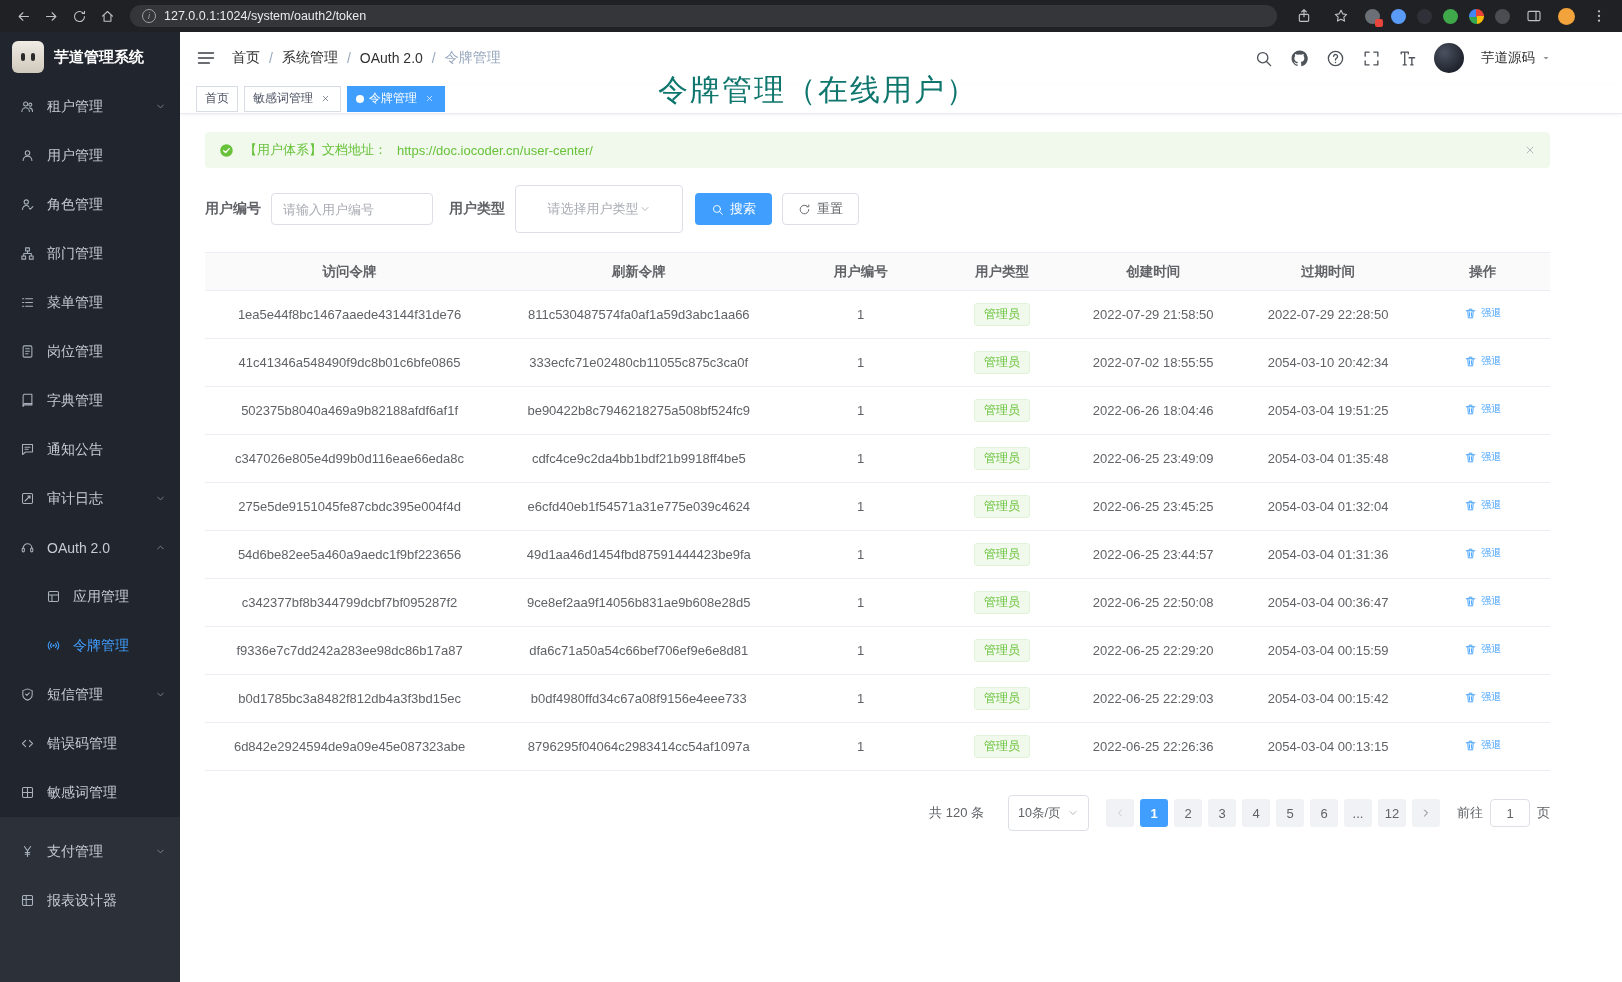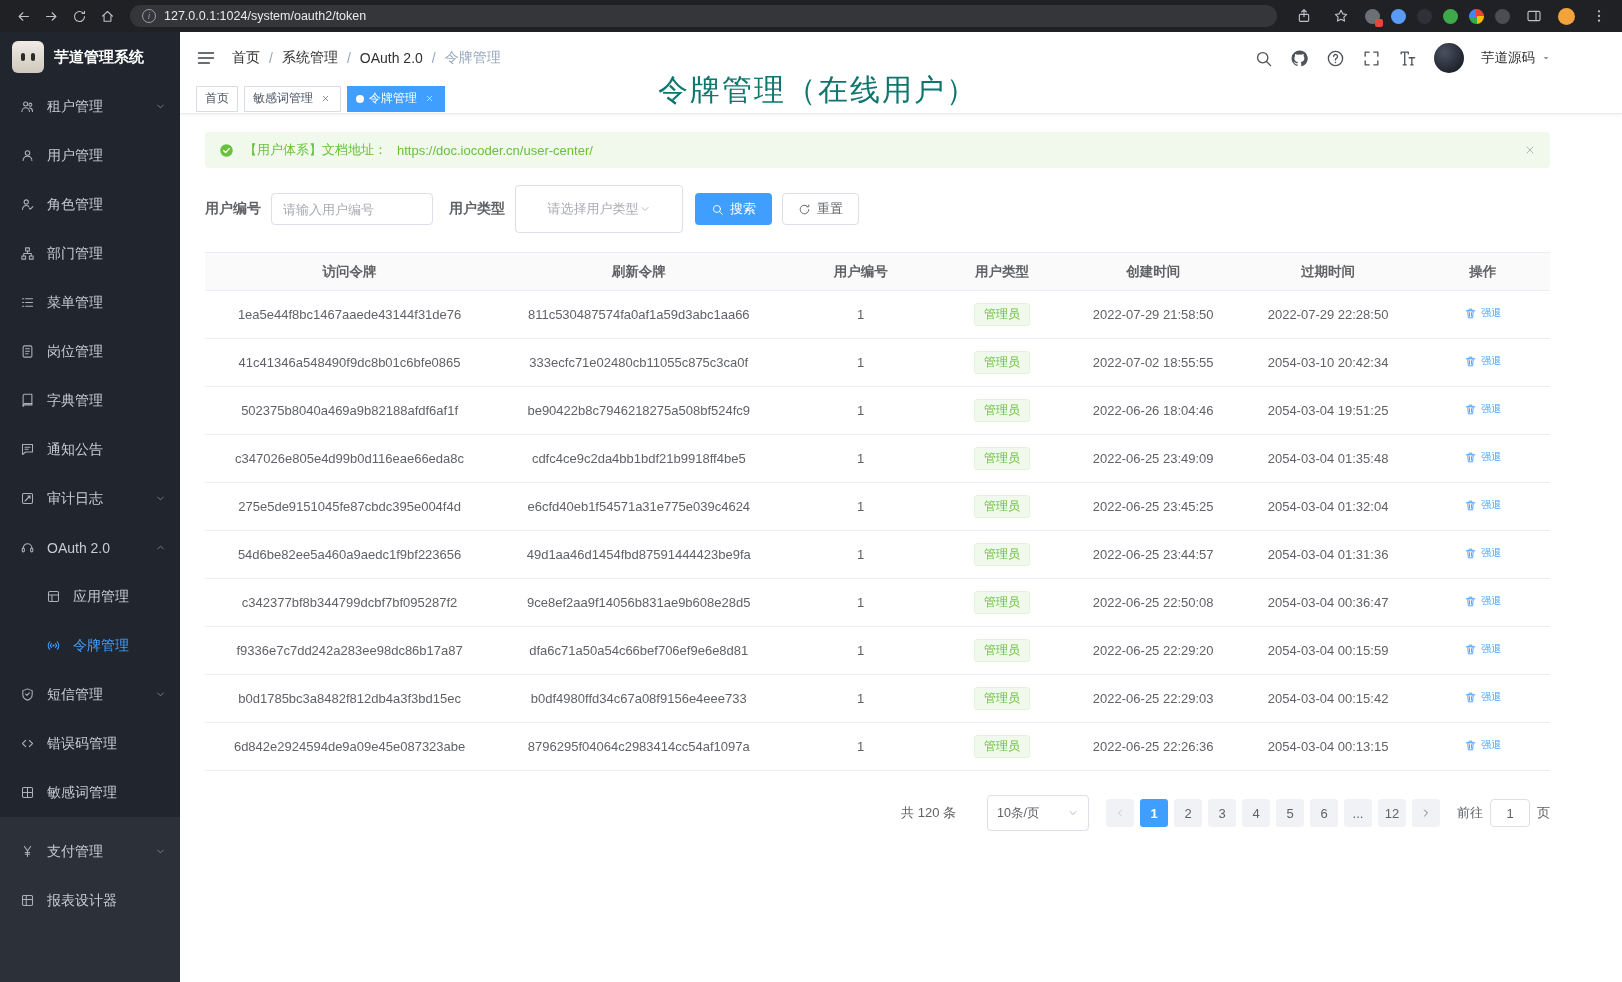--- a/index.html
+++ b/index.html
@@ -86,22 +86,22 @@
 
   .table-wrap{margin-top:19px}
   table{width:100%;border-collapse:collapse;table-layout:fixed}
   th{height:38px;font-size:13.5px;font-weight:700;color:#606266;background:#fafafa;text-align:center;border-top:1px solid #ebeef5;border-bottom:1px solid #ebeef5;white-space:nowrap}
   td{height:48px;font-size:13px;color:#606266;text-align:center;border-bottom:1px solid #ebeef5;white-space:nowrap;overflow:hidden;text-overflow:ellipsis}
   .tag-success{display:inline-block;padding:3px 9px;font-size:12px;border-radius:3px;background:#f0f9eb;border:1px solid #e1f3d8;color:#67c23a;line-height:1.3}
   .act{color:#409eff;display:inline-flex;align-items:center;gap:4px;cursor:pointer;font-size:10px}
   .act .ic{width:13px;height:13px}
 
   .pager{display:flex;align-items:center;justify-content:flex-end;margin-top:24px;gap:9px;font-size:13px;color:#606266}
-  .p-total{margin-right:22px;white-space:nowrap}
-  .p-size{width:102px;height:28px;border:1px solid #dcdfe6;border-radius:4px;display:flex;align-items:center;justify-content:space-between;padding:17px 9px;font-size:12.5px;background:#fff;cursor:pointer;color:#606266}
+  .p-total{margin-right:15px;white-space:nowrap}
+  .p-size{width:81px;height:28px;border:1px solid #dcdfe6;border-radius:4px;display:flex;align-items:center;justify-content:space-between;padding:17px 9px;font-size:12.5px;background:#fff;cursor:pointer;color:#606266}
   .p-pages{display:flex;align-items:center;gap:6px;margin-left:8px}
   .p-btn{min-width:28px;height:28px;border-radius:3px;background:#f0f2f5;display:flex;align-items:center;justify-content:center;font-size:13px;color:#606266;cursor:pointer;padding:0 5px}
   .p-btn .ic{width:12px;height:12px}
   .p-btn.disabled{color:#c0c4cc}
   .p-btn.active{background:#409eff;color:#fff;font-weight:700}
   .p-goto{display:flex;align-items:center;gap:7px;margin-left:8px;white-space:nowrap}
   .goto-input{width:40px;height:28px;border:1px solid #dcdfe6;border-radius:4px;text-align:center;font-size:13px;color:#606266;outline:none;background:#fff;font-family:inherit}
 </style>
 </head>
 <body>

